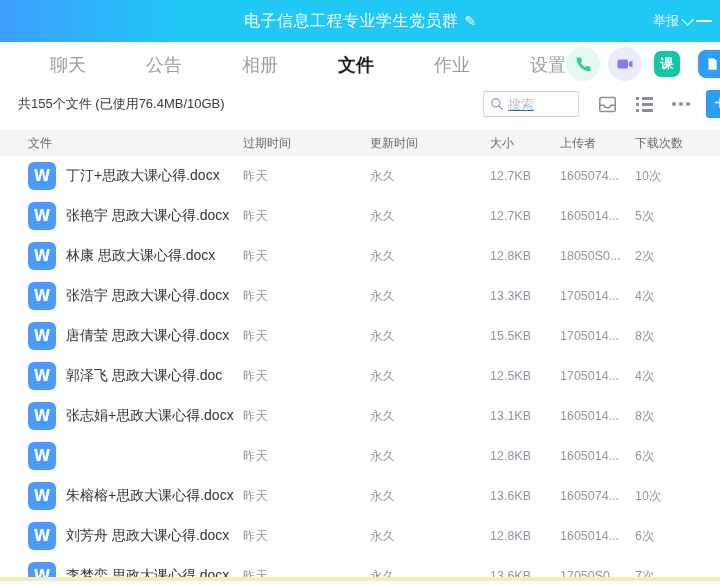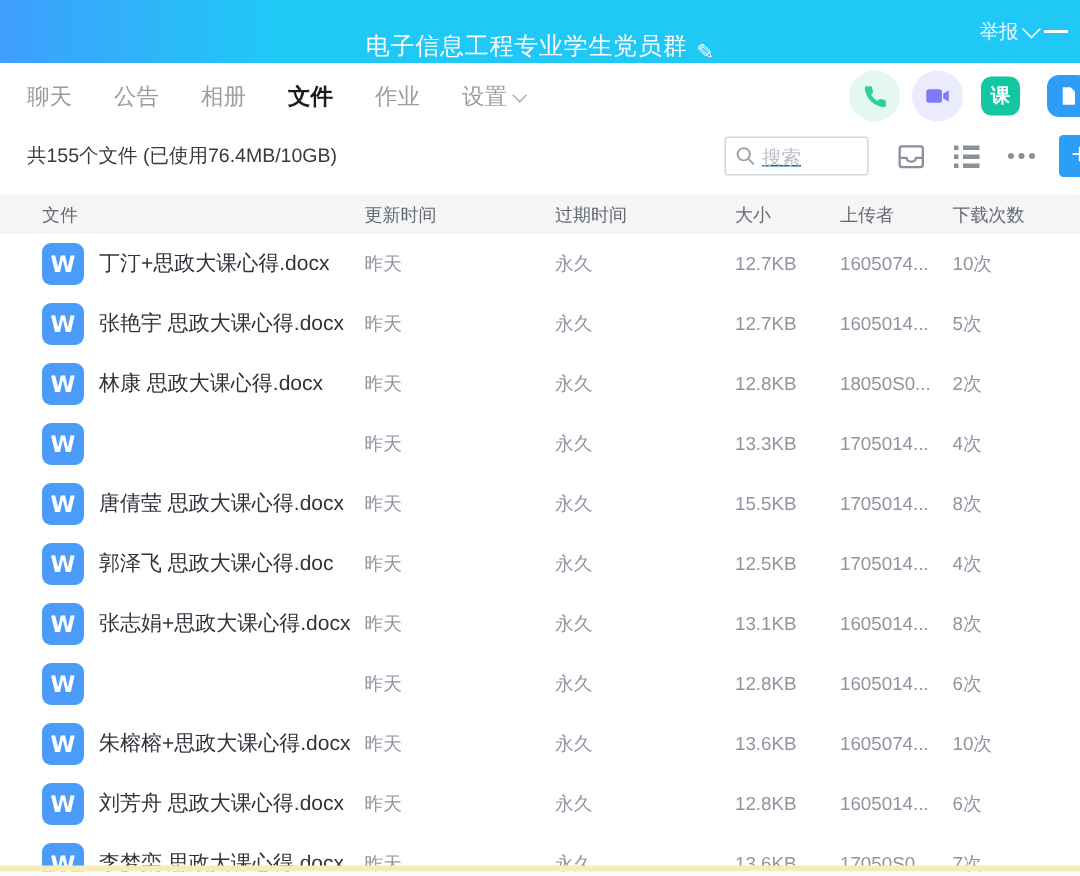--- a/index.html
+++ b/index.html
@@ -3,34 +3,34 @@
 <meta charset="utf-8">
 <style>
   * { margin:0; padding:0; box-sizing:border-box; }
   html,body { width:720px; height:584px; overflow:hidden; background:#fff;
     font-family:"Liberation Sans", sans-serif; }
   .window { position:relative; width:720px; height:584px; background:#fff; overflow:hidden; }
 
   
   .titlebar { position:absolute; left:0; top:0; width:720px; height:42px;
     background:linear-gradient(90deg,#3e9efc 0%,#20c8f6 25%,#20c8f6 100%);
-    display:flex; align-items:flex-end; justify-content:center; }
+    display:flex; align-items:center; justify-content:center; }
   .title { color:#ffffff; font-size:16px; letter-spacing:0.5px; }
   .edit-pencil { color:#ffffff; font-size:14px; margin-left:6px; opacity:.95; }
   .titlebar-right { position:absolute; right:8px; top:0; height:42px; display:flex; align-items:center; gap:2px; }
   .report { color:#eafaff; font-size:13px; cursor:default; }
   .chev-down-w { width:9px; height:9px; border-right:1.5px solid #fff; border-bottom:1.5px solid #fff;
     transform:rotate(45deg) translateY(-3px); display:inline-block; }
   .min-btn { width:16px; height:2px; background:#ffffff; display:inline-block; margin-left:4px; }
 
   
   .tabbar { position:absolute; left:0; top:42px; width:720px; height:46px; background:#ffffff;
     border-bottom:1px solid #ececec; display:flex; align-items:center; padding-left:18px; }
-  .tab { font-size:15px; color:#9d9d9d; margin-right:28px; height:46px; line-height:46px;
-    position:relative; cursor:pointer; white-space:nowrap; }
+  .tab { font-size:18px; color:#9d9d9d; margin-right:28px; height:46px; line-height:46px;
+    position:relative; cursor:pointer; white-space:nowrap;margin-left:32px; }
   .tab.active { color:#1c1c1c; font-weight:bold; }
   .tab.active::after { content:""; position:absolute; left:50%; transform:translateX(-50%);
     bottom:0; width:34px; height:3px; background:#333; }
   .chev-down-g { width:7px; height:7px; border-right:1.5px solid #b0b0b0; border-bottom:1.5px solid #b0b0b0;
     transform:rotate(45deg); display:inline-block; margin-left:5px; margin-bottom:2px; }
   .tabbar-icons { position:absolute; right:0; top:47px; display:flex; align-items:center; gap:8px; }
   .icon-circle { width:34px; height:34px; border-radius:50%; display:flex; align-items:center; justify-content:center; cursor:pointer; }
   .phone-bg { background:#e4f8ef; }
   .video-bg { background:#ecebfd; }
   .course-badge { width:26px; height:26px; border-radius:7px; background:#12c7a1; color:#fff;
@@ -154,22 +154,22 @@
           <i></i>
           <i></i>
           <i></i>
         </div>
       <div class="add-btn">+</div>
     </div>
   </div>
 
   <div class="thead grid-cols">
     <span>文件</span>
+    <span>过期时间</span>
     <span>更新时间</span>
-    <span>过期时间</span>
     <span>大小</span>
     <span>上传者</span>
     <span>下载次数</span>
   </div>
 
   <div class="tbody">
 
       <div class="trow grid-cols">
         <span class="filecell">
           <span class="word-icon">W</span>
@@ -202,20 +202,21 @@
         <span class="gcell">昨天</span>
         <span class="gcell">永久</span>
         <span class="gcell">12.8KB</span>
         <span class="gcell">18050S0...</span>
         <span class="gcell">2次</span>
       </div>
 
       <div class="trow grid-cols">
         <span class="filecell">
           <span class="word-icon">W</span>
+          <span class="fname">张浩宇  思政大课心得.docx</span>
         </span>
         <span class="gcell">昨天</span>
         <span class="gcell">永久</span>
         <span class="gcell">13.3KB</span>
         <span class="gcell">1705014...</span>
         <span class="gcell">4次</span>
       </div>
 
       <div class="trow grid-cols">
         <span class="filecell">

